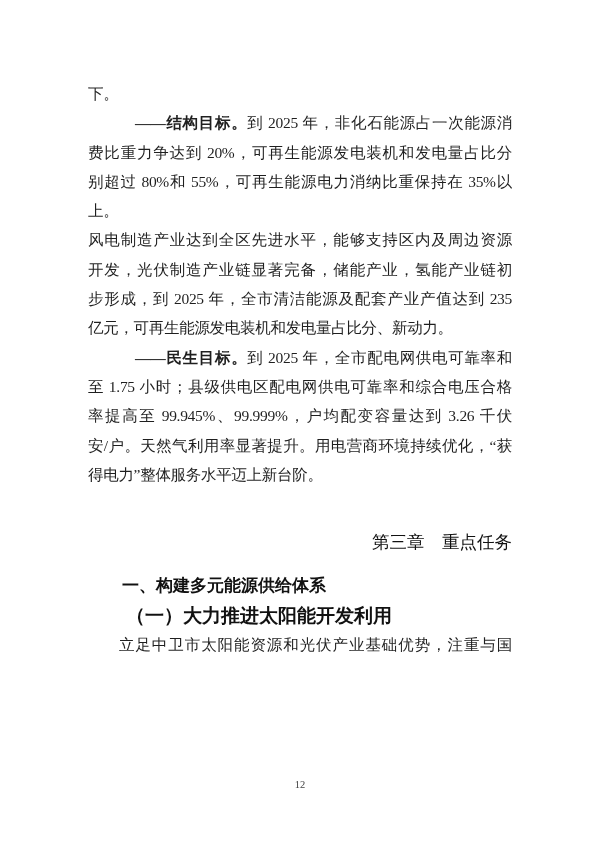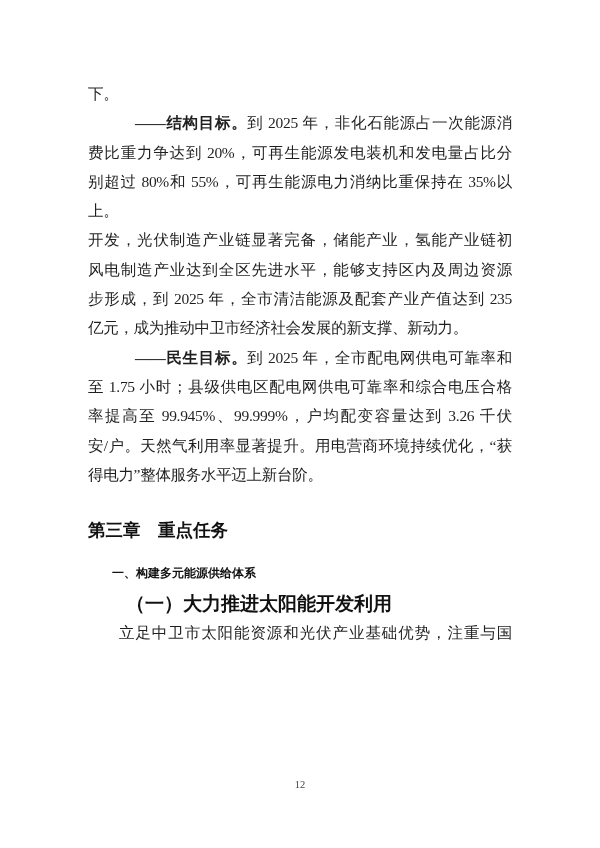--- a/index.html
+++ b/index.html
@@ -27,33 +27,33 @@
     text-align-last: justify;
     height: 29.3px;
     overflow: hidden;
     white-space: normal;
   }
   .line.endline { text-align-last: left; }
   .line.first { text-indent: 2em; }
   .head { font-weight: bold; margin-left: 16px; }
   .chapter {
     font-family: "Liberation Sans", "DejaVu Sans", sans-serif;
-    font-weight: bold;
+    font-weight: normal;
     font-size: 17.5px;
     letter-spacing: 0;
-    text-align: left;
+    text-align: right;
     line-height: 29.3px;
-    margin-top: 27px;
+    margin-top: 39px;
     margin-bottom: 14px;
     color: #111111;
   }
   .section {
     font-family: "Liberation Sans", "DejaVu Sans", sans-serif;
     font-weight: bold;
-    font-size: 12px;
+    font-size: 17px;
     letter-spacing: 0;
     line-height: 29.3px;
     text-indent: 2em;
     color: #111111;
   }
   .subsection {
     font-weight: bold;
     font-size: 19px;
     letter-spacing: 0;
     line-height: 29.3px;
@@ -72,24 +72,24 @@
 </head>
 <body>
 
 <div class="page">
   <div class="content">
       <div class="line endline">下。</div>
       <div class="line first"><span class="head">——结构目标。</span>到 2025 年，非化石能源占一次能源消</div>
       <div class="line">费比重力争达到 20%，可再生能源发电装机和发电量占比分</div>
       <div class="line">别超过 80%和 55%，可再生能源电力消纳比重保持在 35%以</div>
       <div class="line endline">上。</div>
+      <div class="line">风电制造产业达到全区先进水平，能够支持区内及周边资源</div>
       <div class="line">开发，光伏制造产业链显著完备，储能产业，氢能产业链初</div>
-      <div class="line">风电制造产业达到全区先进水平，能够支持区内及周边资源</div>
       <div class="line">步形成，到 2025 年，全市清洁能源及配套产业产值达到 235</div>
-      <div class="line endline">亿元，成为推动中卫市经济社会发展的新支撑、新动力。</div>
+      <div class="line endline">亿元，可再生能源发电装机和发电量占比分、新动力。</div>
       <div class="line first"><span class="head">——民生目标。</span>到 2025 年，全市配电网供电可靠率和</div>
       <div class="line">至 1.75 小时；县级供电区配电网供电可靠率和综合电压合格</div>
       <div class="line">率提高至 99.945%、99.999%，户均配变容量达到 3.26 千伏</div>
       <div class="line">安/户。天然气利用率显著提升。用电营商环境持续优化，“获</div>
       <div class="line endline">得电力”整体服务水平迈上新台阶。</div>
       <div class="chapter">第三章　重点任务</div>
       <div class="section">一、构建多元能源供给体系</div>
       <div class="subsection">（一）大力推进太阳能开发利用</div>
       <div class="line first">立足中卫市太阳能资源和光伏产业基础优势，注重与国</div>
     </div>

